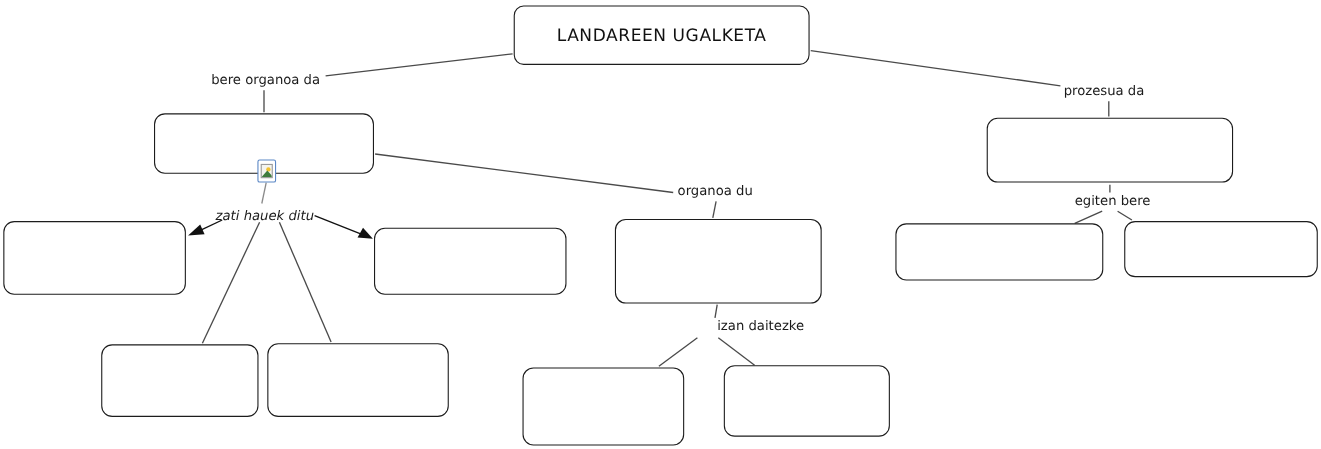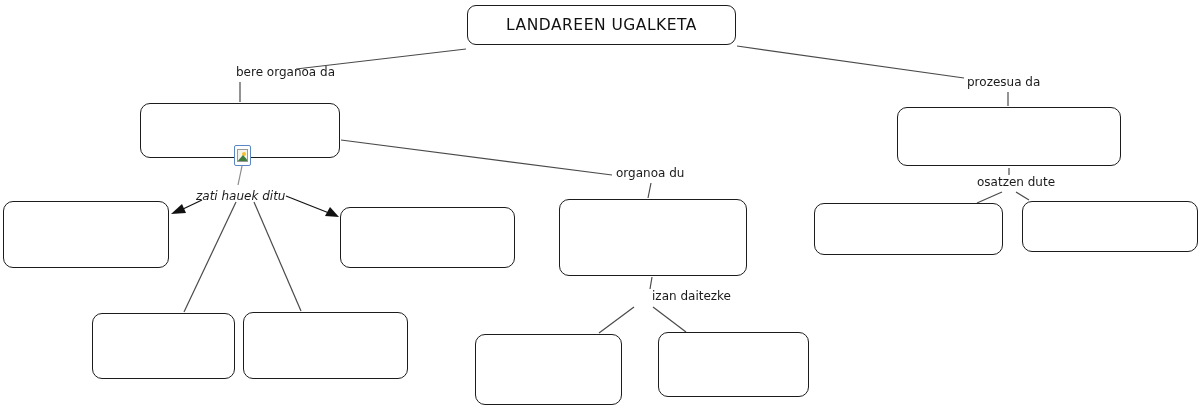--- a/index.html
+++ b/index.html
@@ -40,34 +40,34 @@
     letter-spacing: 0.5px;
   }
   .conn-label {
     position: absolute;
     font-size: 12px;
     line-height: 13px;
     color: #1a1a1a;
     white-space: nowrap;
   }
   
-  #title-box        { left: 467px; top: 5px;   width: 269px; height: 40px; }
+  #title-box        { left: 467px; top: 5px;   width: 269px; height: 54px; }
   #organ-box        { left: 140px; top: 103px; width: 200px; height: 55px; }
   #part-box-left    { left: 3px;   top: 201px; width: 166px; height: 67px; }
   #part-box-right   { left: 340px; top: 207px; width: 175px; height: 61px; }
   #part-box-bottom-left  { left: 92px;  top: 313px; width: 143px; height: 66px; }
   #part-box-bottom-right { left: 243px; top: 312px; width: 165px; height: 67px; }
   #structure-box    { left: 559px; top: 199px; width: 188px; height: 77px; }
   #type-box-left    { left: 475px; top: 334px; width: 147px; height: 71px; }
   #type-box-right   { left: 658px; top: 332px; width: 151px; height: 65px; }
   #process-box      { left: 897px; top: 107px; width: 224px; height: 59px; }
   #agent-box-left   { left: 814px; top: 203px; width: 189px; height: 52px; }
   #agent-box-right  { left: 1022px; top: 201px; width: 176px; height: 51px; }
   
-  #lbl-bere     { left: 192px; top: 66px; margin-left: 44px; }
+  #lbl-bere     { left: 192px; top: 66px; }
   #lbl-zati     { left: 196px; top: 190px; font-style: italic; }
   #lbl-osatzen  { left: 616px; top: 167px; }
   #lbl-izan     { left: 604px; top: 290px; margin-left: 48px; }
   #lbl-prozesua { left: 967px; top: 76px; text-align: center; }
   #lbl-egiten   { left: 977px; top: 176px; }
   
   .img-icon {
     position: absolute;
     left: 234px;
     top: 145px;
@@ -178,15 +178,15 @@
       <div class="sun"></div>
       <div class="mountain"></div>
     </div>
   </div>
 
   <span class="conn-label" id="lbl-bere">bere organoa da</span>
   <span class="conn-label" id="lbl-zati">zati hauek ditu</span>
   <span class="conn-label" id="lbl-osatzen">organoa du</span>
   <span class="conn-label" id="lbl-izan">izan daitezke</span>
   <span class="conn-label" id="lbl-prozesua">prozesua da</span>
-  <span class="conn-label" id="lbl-egiten">osatzen dute</span>
+  <span class="conn-label" id="lbl-egiten">egiten bere</span>
 
 </div>
 
 </body></html>

